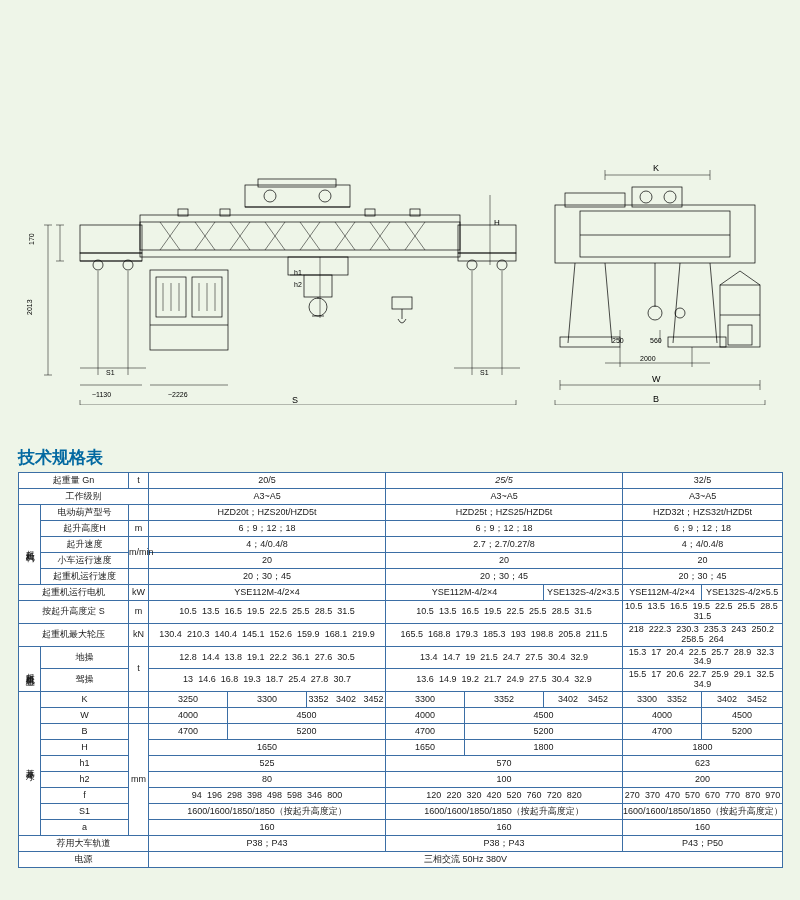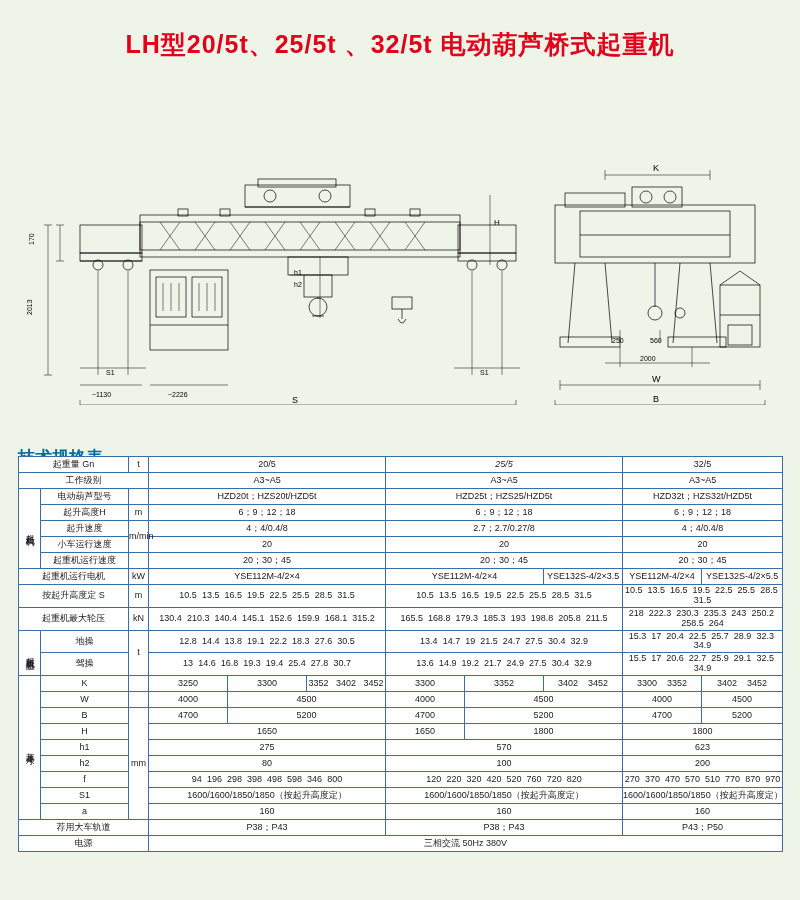--- a/index.html
+++ b/index.html
@@ -29,21 +29,21 @@
   .dwg-svg{display:block;}
 
   
   .section-title{
     position:absolute;top:446px;left:18px;
     font-size:17px;font-weight:bold;color:#0369a1;
   }
 
   
   .tbl-wrap{
-    position:absolute;top:456px;left:18px;width:764px;
+    position:absolute;top:472px;left:18px;width:764px;
   }
   table.spec{
     border-collapse:collapse;
     width:764px;
     font-size:9px;
     line-height:1.1;
     table-layout:fixed;
   }
   table.spec td{
     border:1px solid #3b6ea5;
@@ -75,21 +75,20 @@
     font-size:9px;
   }
   td.unit{background:#d6ecf6;width:20px;}
   .nowrap{white-space:nowrap;margin-top:43px;}
 </style>
 </head>
 <body>
 
 <div class="page">
 
-  <div class="main-title">LH型20/5t、25/5t 、32/5t 电动葫芦桥式起重机</div>
 
   <div class="drawing">
     <svg class="dwg-svg" width="760" height="330" viewBox="0 0 760 330">
       <g stroke="#000" fill="none" stroke-width="0.7">
 
         <rect x="120" y="140" width="320" height="42"></rect>
         <rect x="120" y="147" width="320" height="28"></rect>
 
         <rect x="225" y="110" width="105" height="22"></rect>
         <rect x="238" y="104" width="78" height="8"></rect>
@@ -371,21 +370,21 @@
         <td class="hdr" colspan="2">起重机最大轮压</td>
         <td class="unit">kN</td>
         <td colspan="3">
           <span>130.4</span>&nbsp;
           <span>210.3</span>&nbsp;
           <span>140.4</span>&nbsp;
           <span>145.1</span>&nbsp;
           <span>152.6</span>&nbsp;
           <span>159.9</span>&nbsp;
           <span>168.1</span>&nbsp;
-          <span>315.2</span>
+          <span>219.9</span>
         </td>
         <td colspan="3">
           <span>165.5</span>&nbsp;
           <span>168.8</span>&nbsp;
           <span>179.3</span>&nbsp;
           <span>185.3</span>&nbsp;
           <span>193</span>&nbsp;
           <span>198.8</span>&nbsp;
           <span>205.8</span>&nbsp;
           <span>211.5</span>
@@ -405,21 +404,21 @@
       <tr>
         <td class="vert" rowspan="2"><span>起重机总重</span></td>
         <td class="hdr">地操</td>
         <td class="unit" rowspan="2">t</td>
         <td colspan="3">
           <span>12.8</span>&nbsp;
           <span>14.4</span>&nbsp;
           <span>13.8</span>&nbsp;
           <span>19.1</span>&nbsp;
           <span>22.2</span>&nbsp;
-          <span>18.3</span>&nbsp;
+          <span>36.1</span>&nbsp;
           <span>27.6</span>&nbsp;
           <span>30.5</span>
         </td>
         <td colspan="3">
           <span>13.4</span>&nbsp;
           <span>14.7</span>&nbsp;
           <span>19</span>&nbsp;
           <span>21.5</span>&nbsp;
           <span>24.7</span>&nbsp;
           <span>27.5</span>&nbsp;
@@ -437,21 +436,21 @@
           <span>34.9</span>
         </td>
       </tr>
       <tr>
         <td class="hdr">驾操</td>
         <td colspan="3">
           <span>13</span>&nbsp;
           <span>14.6</span>&nbsp;
           <span>16.8</span>&nbsp;
           <span>19.3</span>&nbsp;
-          <span>19.4</span>&nbsp;
+          <span>18.7</span>&nbsp;
           <span>25.4</span>&nbsp;
           <span>27.8</span>&nbsp;
           <span>30.7</span>
         </td>
         <td colspan="3">
           <span>13.6</span>&nbsp;
           <span>14.9</span>&nbsp;
           <span>19.2</span>&nbsp;
           <span>21.7</span>&nbsp;
           <span>24.9</span>&nbsp;
@@ -523,21 +522,21 @@
       <tr>
         <td class="hdr">H</td>
         <td colspan="3">1650</td>
         <td>1650</td>
         <td colspan="2">1800</td>
         <td colspan="2">1800</td>
       </tr>
 
       <tr>
         <td class="hdr">h1</td>
-        <td colspan="3">275</td>
+        <td colspan="3">525</td>
         <td colspan="3">570</td>
         <td colspan="2">623</td>
       </tr>
 
       <tr>
         <td class="hdr">h2</td>
         <td colspan="3">80</td>
         <td colspan="3">100</td>
         <td colspan="2">200</td>
       </tr>
@@ -562,21 +561,21 @@
           <span>520</span>&nbsp;
           <span>760</span>&nbsp;
           <span>720</span>&nbsp;
           <span>820</span>
         </td>
         <td colspan="2">
           <span>270</span>&nbsp;
           <span>370</span>&nbsp;
           <span>470</span>&nbsp;
           <span>570</span>&nbsp;
-          <span>510</span>&nbsp;
+          <span>670</span>&nbsp;
           <span>770</span>&nbsp;
           <span>870</span>&nbsp;
           <span>970</span>
         </td>
       </tr>
 
       <tr>
         <td class="hdr">S1</td>
         <td colspan="3" class="nowrap">1600/1600/1850/1850（按起升高度定）</td>
         <td colspan="3" class="nowrap">1600/1600/1850/1850（按起升高度定）</td>

